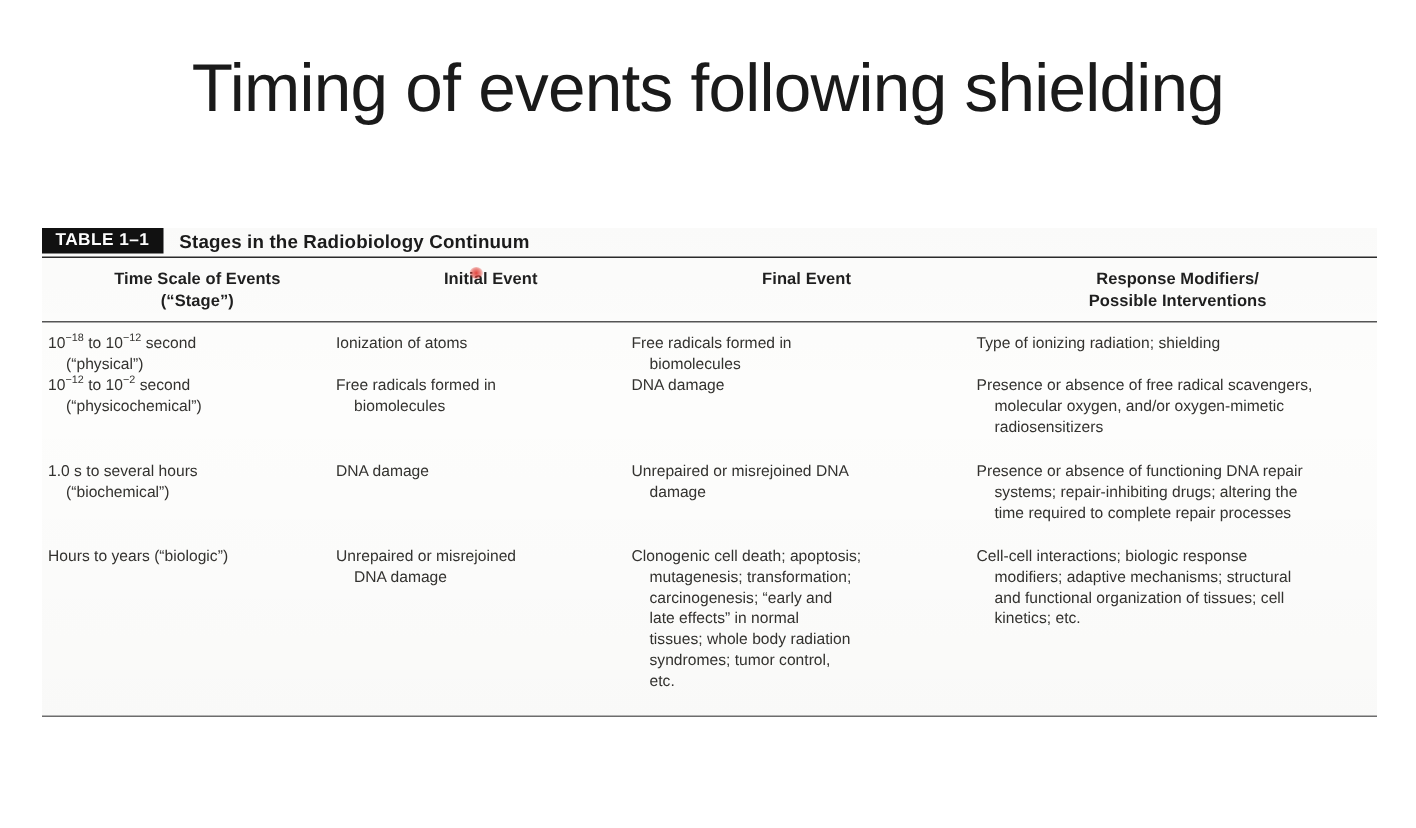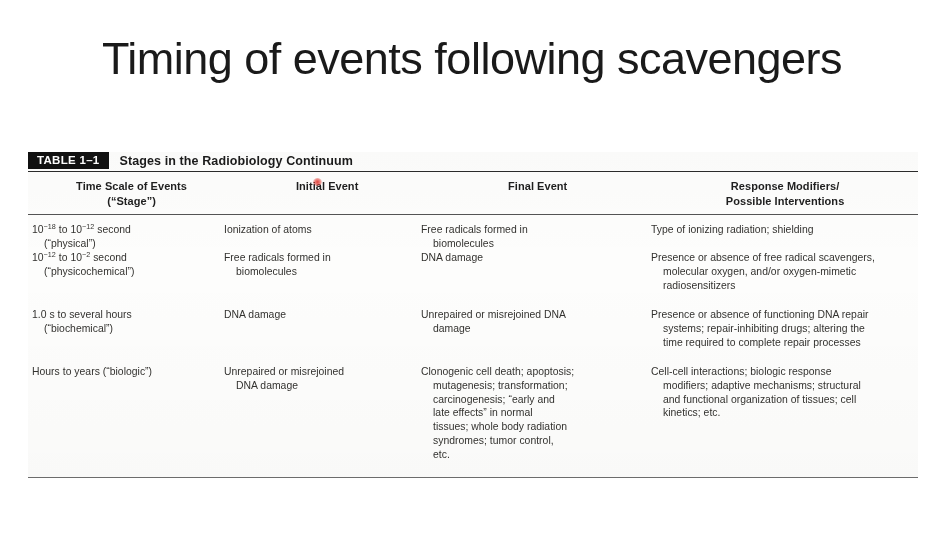--- a/index.html
+++ b/index.html
@@ -147,21 +147,21 @@
   .scan-tint {
     position: absolute;
     left: 0; top: 0; right: 0; bottom: 0;
     background: linear-gradient(180deg, rgba(0,0,0,0.012) 0%, rgba(0,0,0,0.0) 35%, rgba(0,0,0,0.015) 100%);
     pointer-events: none;
   }
 </style>
 </head>
 <body>
 
-<div class="slide-title">Timing of events following scavengers</div>
+<div class="slide-title">Timing of events following shielding</div>
 
 <div class="table-figure">
 
   <div class="caption-bar">
     <div class="caption-badge">TABLE 1–1</div>
     <div class="caption-title">Stages in the Radiobiology Continuum</div>
   </div>
 
   <div class="header-row">
     <div class="header-cell hc-1">

